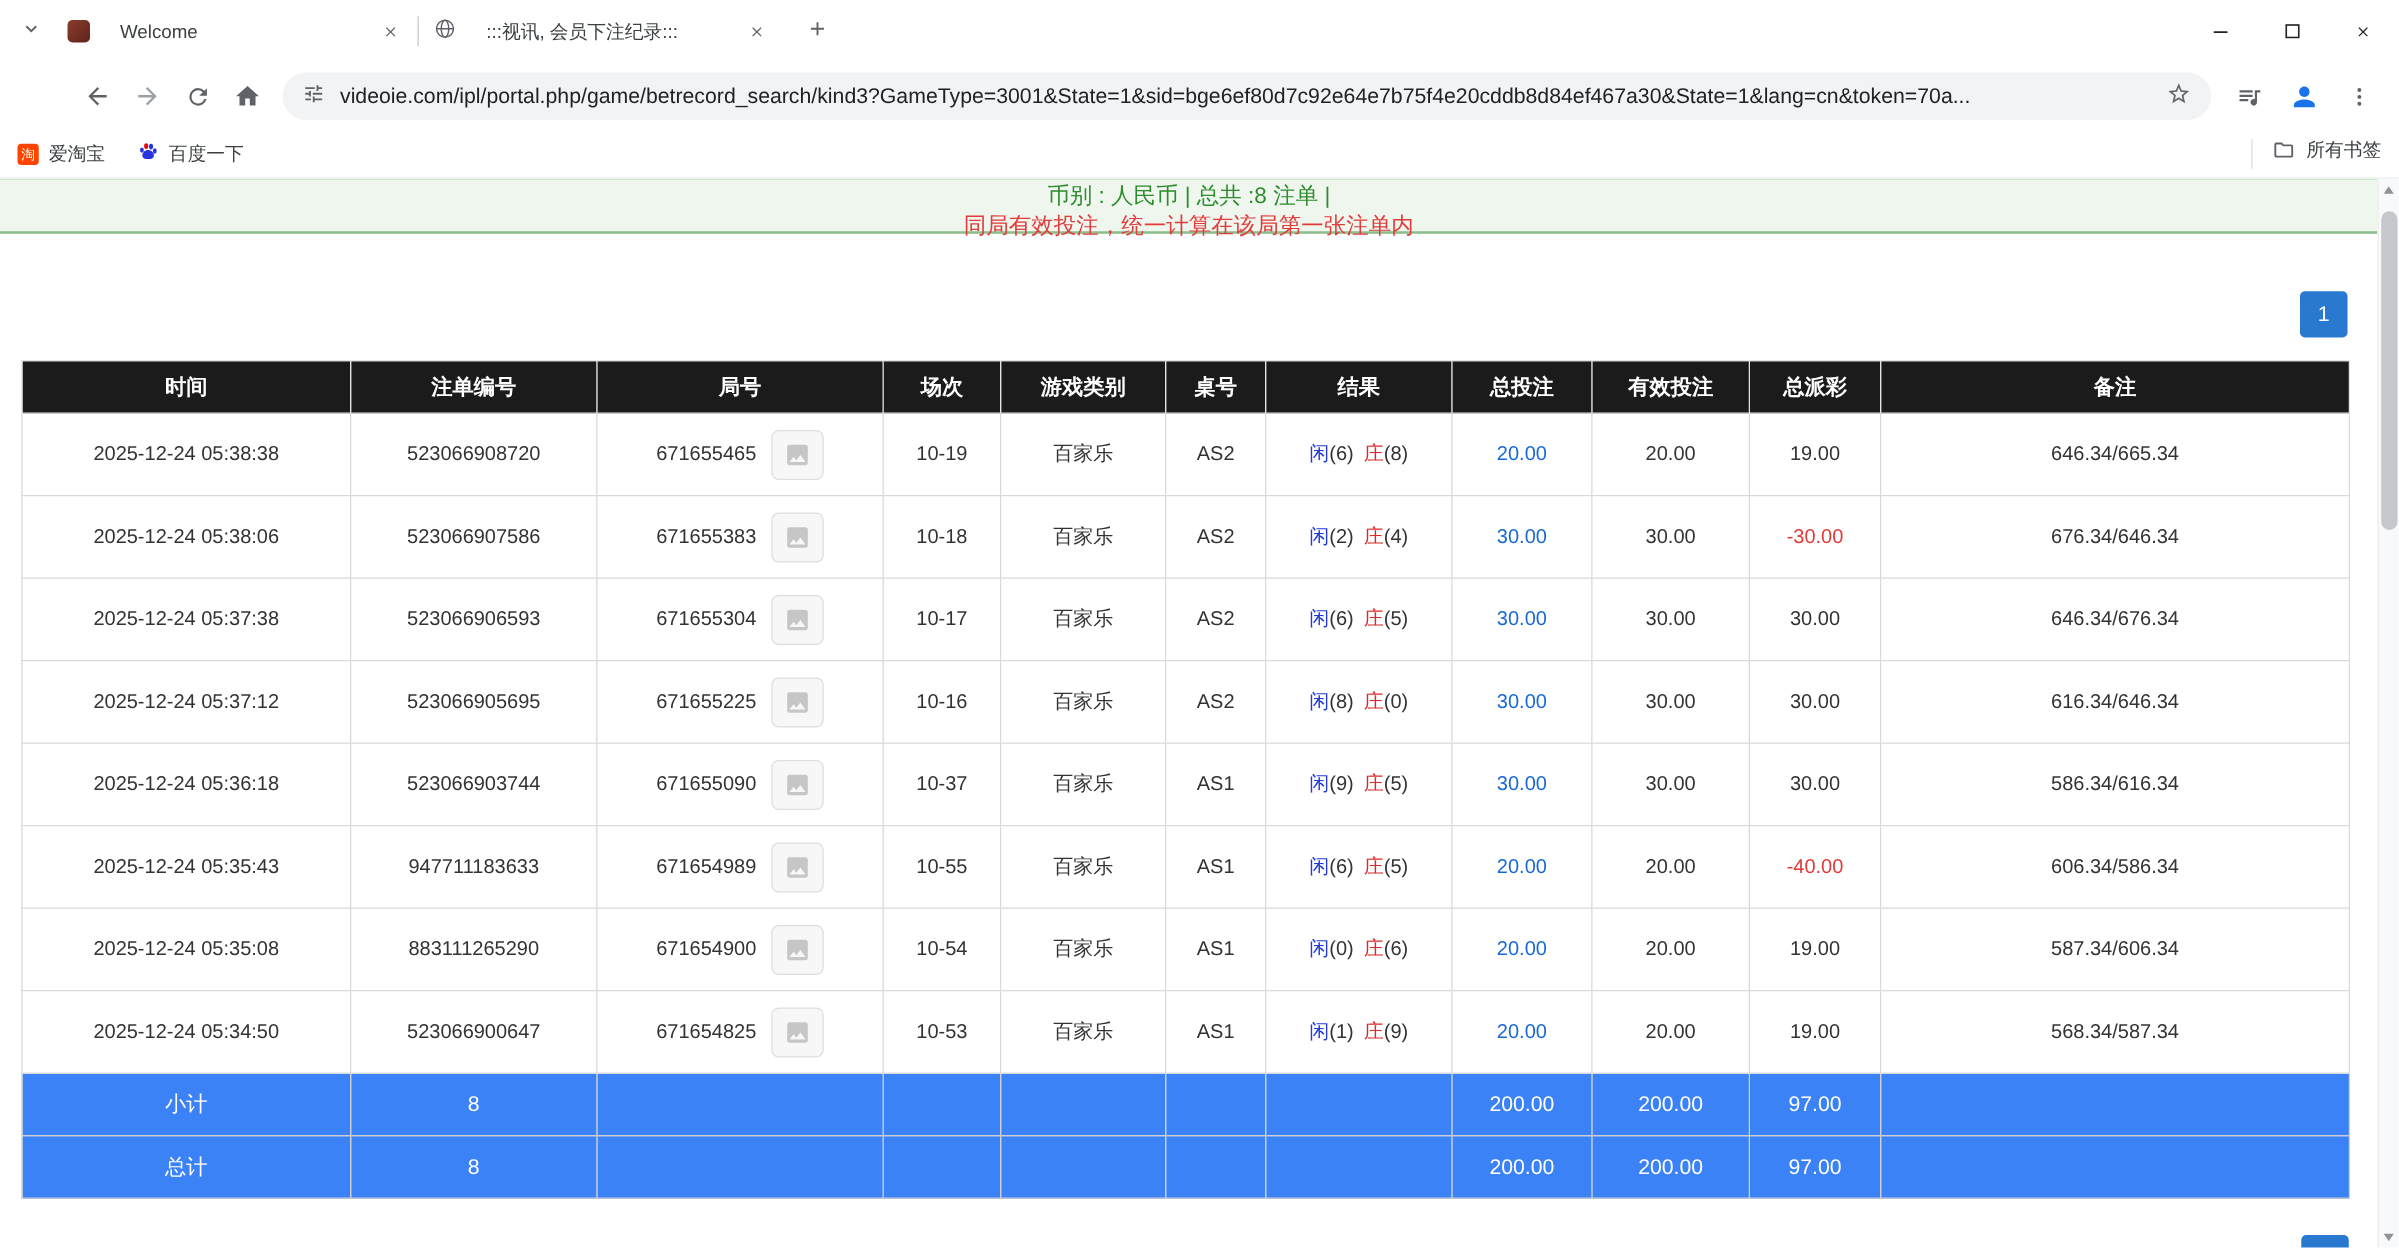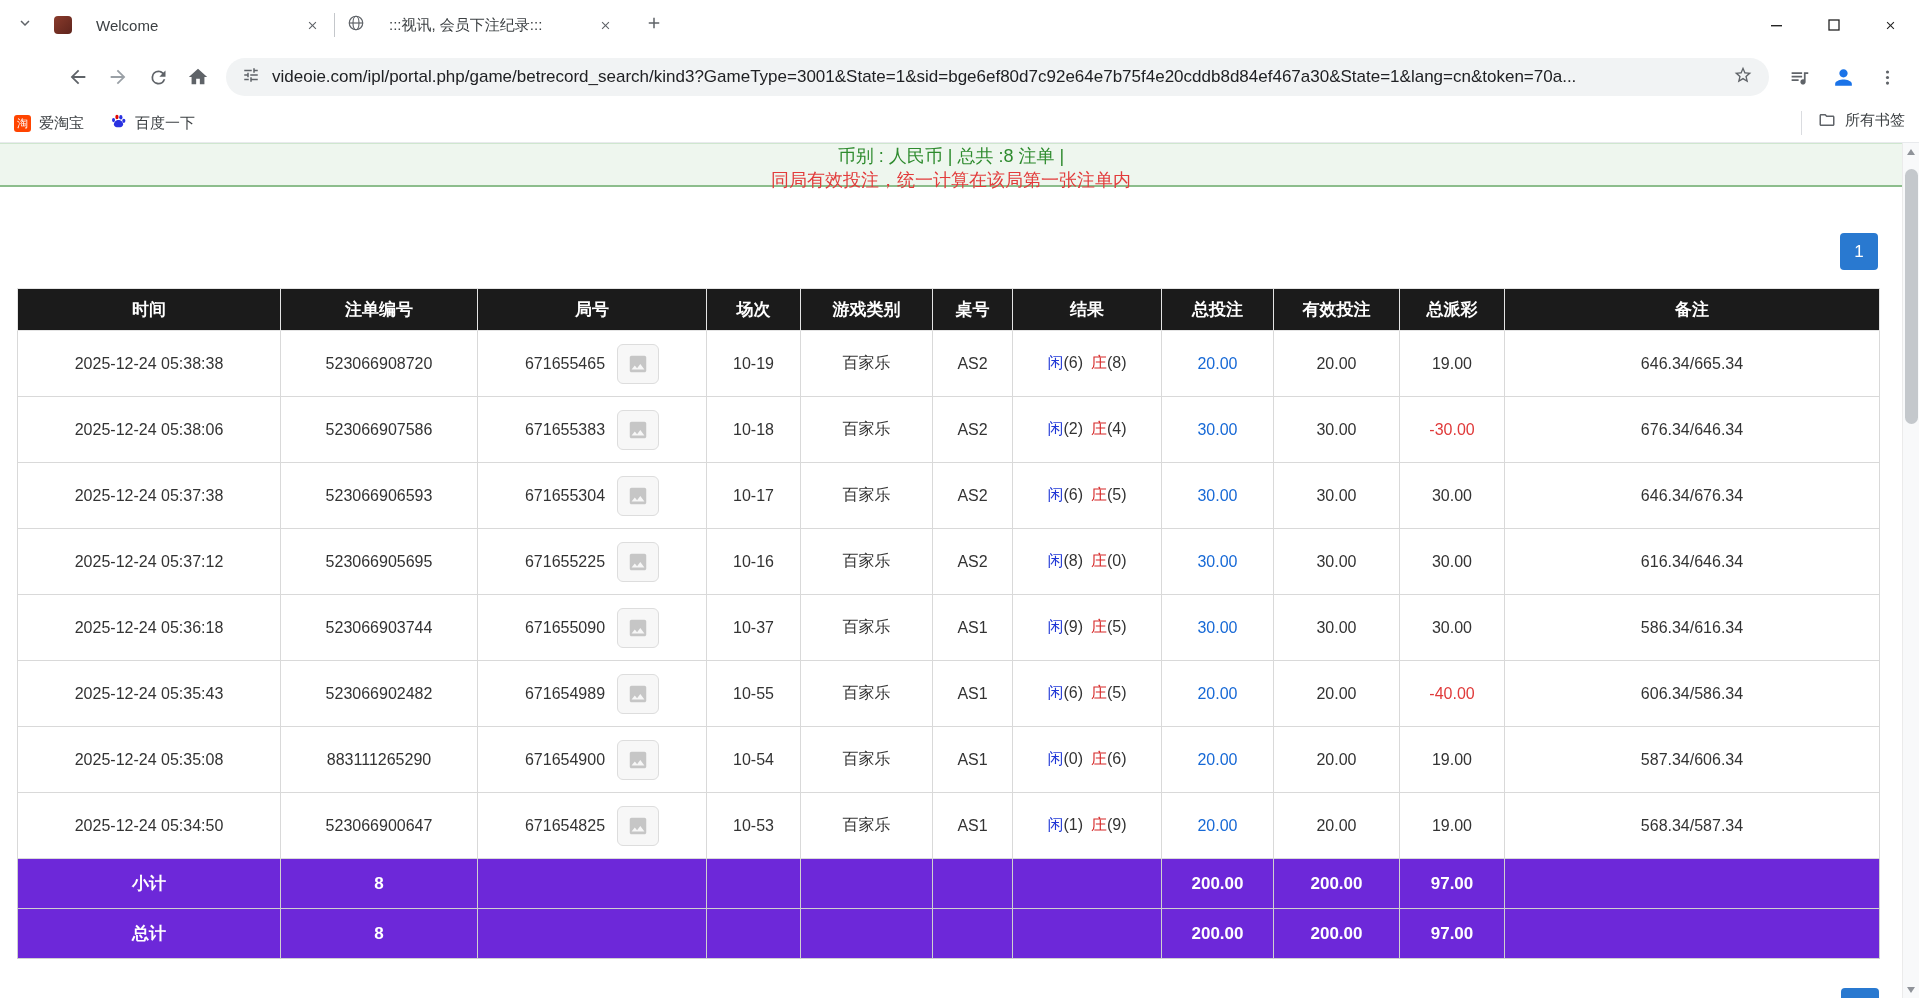--- a/index.html
+++ b/index.html
@@ -47,21 +47,21 @@
   .bet-table { border-collapse: collapse; table-layout: fixed; width: 1862px; margin: 18px 16px 0 17px; }
   .bet-table th { background: #1b1b1b; color: #fff; height: 42px; font-size: 17px; font-weight: bold; text-align: center; border: 1px solid #e4e4e4; }
   .bet-table td { height: 66px; text-align: center; font-size: 16px; color: #333; border: 1px solid #d9d9d9; background: #fff; }
   .round-wrap { display: flex; align-items: center; justify-content: center; gap: 12px; }
   .replay-btn { width: 42px; height: 40px; background: #f7f7f7; border: 1px solid #ddd; border-radius: 6px; display: flex; align-items: center; justify-content: center; }
   .r-player { color: #2038d6; }
   .r-banker { color: #d62b2b; margin-left: 8px; }
   .r-n { color: #333; }
   .bet-link { color: #1769d6; cursor: pointer; }
   td.neg { color: #e03a3a; }
-  .bet-table tr.summary td { background: #6d28d9; color: #fff; font-weight: bold; font-size: 17px; height: 50px; border: 1px solid #cfcfcf; }
+  .bet-table tr.summary td { background: #3b82f6; color: #fff; font-weight: normal; font-size: 17px; height: 50px; border: 1px solid #cfcfcf; }
 
   
   .scrollbar { position: absolute; right: 0; top: 143px; width: 17px; height: 855px; background: #f8f9fa; border-left: 1px solid #ebebeb; }
   .sb-arrow { height: 17px; display: flex; align-items: center; justify-content: center; }
   .sb-arrow.down { position: absolute; bottom: 0; left: 0; right: 0; }
   .tri-up { width: 0; height: 0; border-left: 4px solid transparent; border-right: 4px solid transparent; border-bottom: 6px solid #8f9399; }
   .tri-down { width: 0; height: 0; border-left: 4px solid transparent; border-right: 4px solid transparent; border-top: 6px solid #8f9399; }
   .sb-thumb { position: absolute; top: 26px; left: 2px; width: 13px; height: 255px; background: #c4c8cc; border-radius: 7px; }
 
   .partial-page-btn { position: absolute; left: 1841px; top: 988px; width: 38px; height: 37px; background: #2979d0; color: #fff; font-size: 17px; border: none; border-radius: 4px; }
@@ -380,21 +380,21 @@
           <td>AS1</td>
           <td><span class="r-player">闲</span><span class="r-n">(9)</span><span class="r-banker">庄</span><span class="r-n">(5)</span></td>
           <td><span class="bet-link">30.00</span></td>
           <td>30.00</td>
           <td>30.00</td>
           <td>586.34/616.34</td>
         </tr>
 
         <tr>
           <td>2025-12-24 05:35:43</td>
-          <td>523066902482</td>
+          <td>947711183633</td>
           <td>
             <div class="round-wrap">
               <span>671654989</span>
               <span class="replay-btn">
                 <svg width="22" height="22" viewBox="0 0 24 24">
                   <path fill="#c6c6c6" d="M21 19V5c0-1.1-.9-2-2-2H5c-1.1 0-2 .9-2 2v14c0 1.1.9 2 2 2h14c1.1 0 2-.9 2-2zM8.5 13.5l2.5 3.01L14.5 12l4.5 6H5l3.5-4.5z"></path>
                 </svg>
               </span>
             </div>
           </td>

